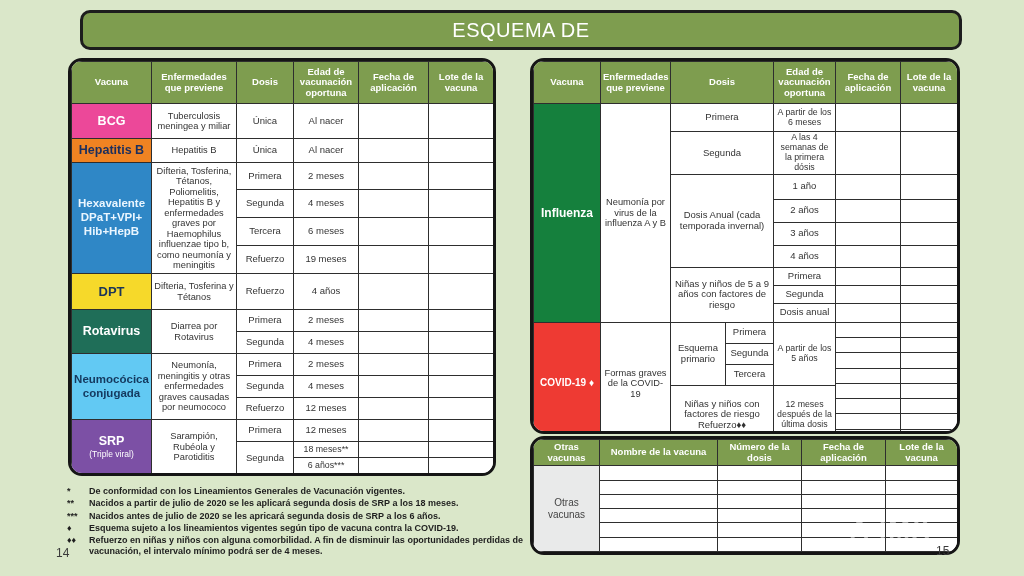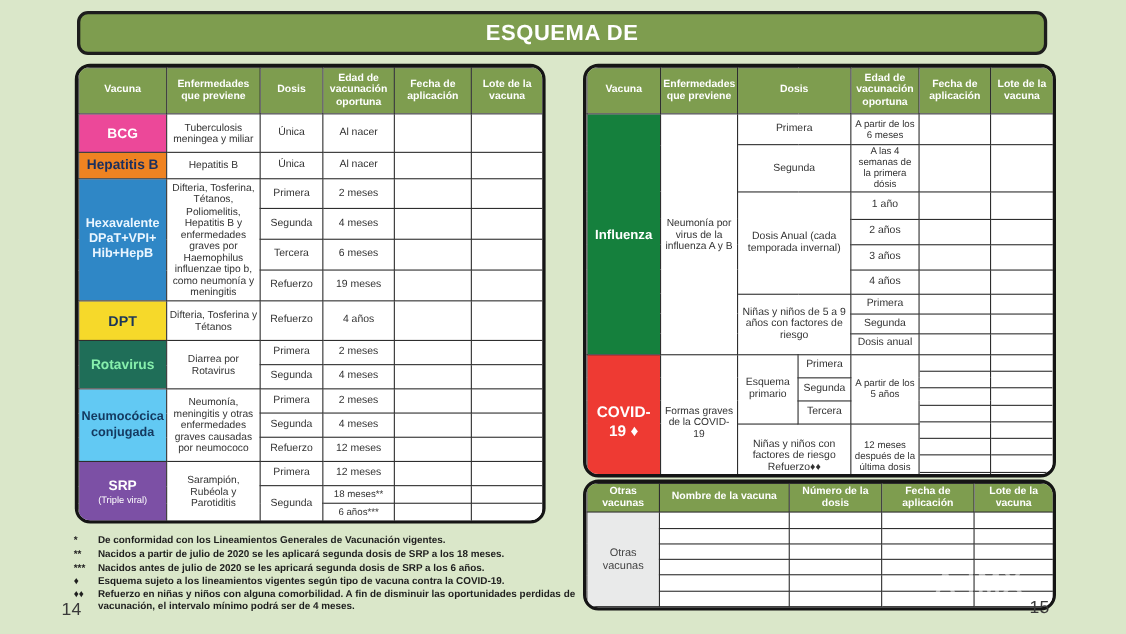--- a/index.html
+++ b/index.html
@@ -3,24 +3,24 @@
 <meta charset="utf-8">
 <style>
   html,body{margin:0;padding:0}
   body{
     width:1024px;height:576px;position:relative;overflow:hidden;
     background:#dae7c9;
     font-family:"Liberation Sans",sans-serif;
   }
   
   .titlebar{
-    position:absolute;left:70px;top:10px;width:876px;height:34px;
+    position:absolute;left:80px;top:10px;width:876px;height:34px;
     background:#7e9d4f;border:3px solid #1d1d1d;border-radius:10px;
     display:flex;align-items:center;justify-content:center;gap:95px;
-    color:#fff;font-weight:bold;font-size:20px;letter-spacing:.5px;
+    color:#fff;font-weight:normal;font-size:20px;letter-spacing:.5px;
   }
   
   .tablewrap{
     position:absolute;background:#fff;
     border:3px solid #151515;border-radius:14px;overflow:hidden;
   }
   #left-table{left:68px;top:58px;width:422px;height:412px}
   #right-table{left:530px;top:58px;width:424px;height:370px}
   #otras-table{left:530px;top:436px;width:424px;height:113px}
   table{border-collapse:collapse;width:100%;height:100%;table-layout:fixed}
@@ -31,41 +31,41 @@
   .h42{height:42px}.r35{height:35px}.r24{height:24px}.r28{height:28px}.r27{height:27px}
   .r36{height:36px}.r22{height:22px}.r16{height:16px}.r17{height:17px}
   .r32{height:32px}.r25{height:25px}.r23{height:23px}.r18{height:18px}.r19{height:19px}
   .r21{height:21px}.r59{height:59px}.r26{height:26px}.r14{height:14px}
   
   .vac{font-weight:bold;font-size:12.5px;line-height:1.2;white-space:pre-line}
   .bcg{background:#ec4899;color:#fff}
   .hepb{background:#ef8322;color:#1b2f5e}
   .hexa{background:#2f87c6;color:#eaf6ff;font-size:11.5px}
   .dpt{background:#f6d92a;color:#1b3558;font-size:13px}
-  .rota{background:#1f6e58;color:#86efac}
+  .rota{background:#1f6e58;color:#ffffff}
   .neumo{background:#62c9f3;color:#14395f;font-size:11.5px}
   .srp{background:#7c50a5;color:#fff}
   .srp .sub{display:block;font-size:8.5px;font-weight:normal}
   .influ{background:#15803d;color:#fff;font-size:12px}
-  .covid{background:#ee3a33;color:#fff;font-size:14px}
+  .covid{background:#ee3a33;color:#fff;font-size:10px}
   .gray{background:#e9eaea;color:#444;font-size:10px}
   .small{font-size:8.8px}
   .dis{font-size:9.3px}
   
   td.lines{padding:0}
   .lines-inner{display:flex;flex-direction:column;height:100%}
   .lines-inner div{flex:1;border-bottom:1px solid #2e2e2e}
   .lines-inner div:last-child{border-bottom:none}
   
   .footnotes{position:absolute;left:58px;top:486px;width:470px}
   .fn{display:flex;font-size:9px;font-weight:bold;color:#1e1e1e;line-height:1.25;margin-bottom:1px}
   .fn .mk{width:31px;flex:none;padding-left:9px;box-sizing:border-box}
   .fn .tx{flex:1}
   
-  .pagenum{position:absolute;font-size:16px;color:#3a3a3a;font-weight:500}
+  .pagenum{position:absolute;font-size:12px;color:#3a3a3a;font-weight:500}
   #page-left{left:56px;top:546px}
   #page-right{left:936px;top:544px}
   .watermark{
     position:absolute;left:850px;top:514px;width:200px;
     color:rgba(255,255,255,.55);font-size:26px;font-weight:bold;letter-spacing:2px;
     pointer-events:none;
   }
 </style>
 </head>
 <body>

